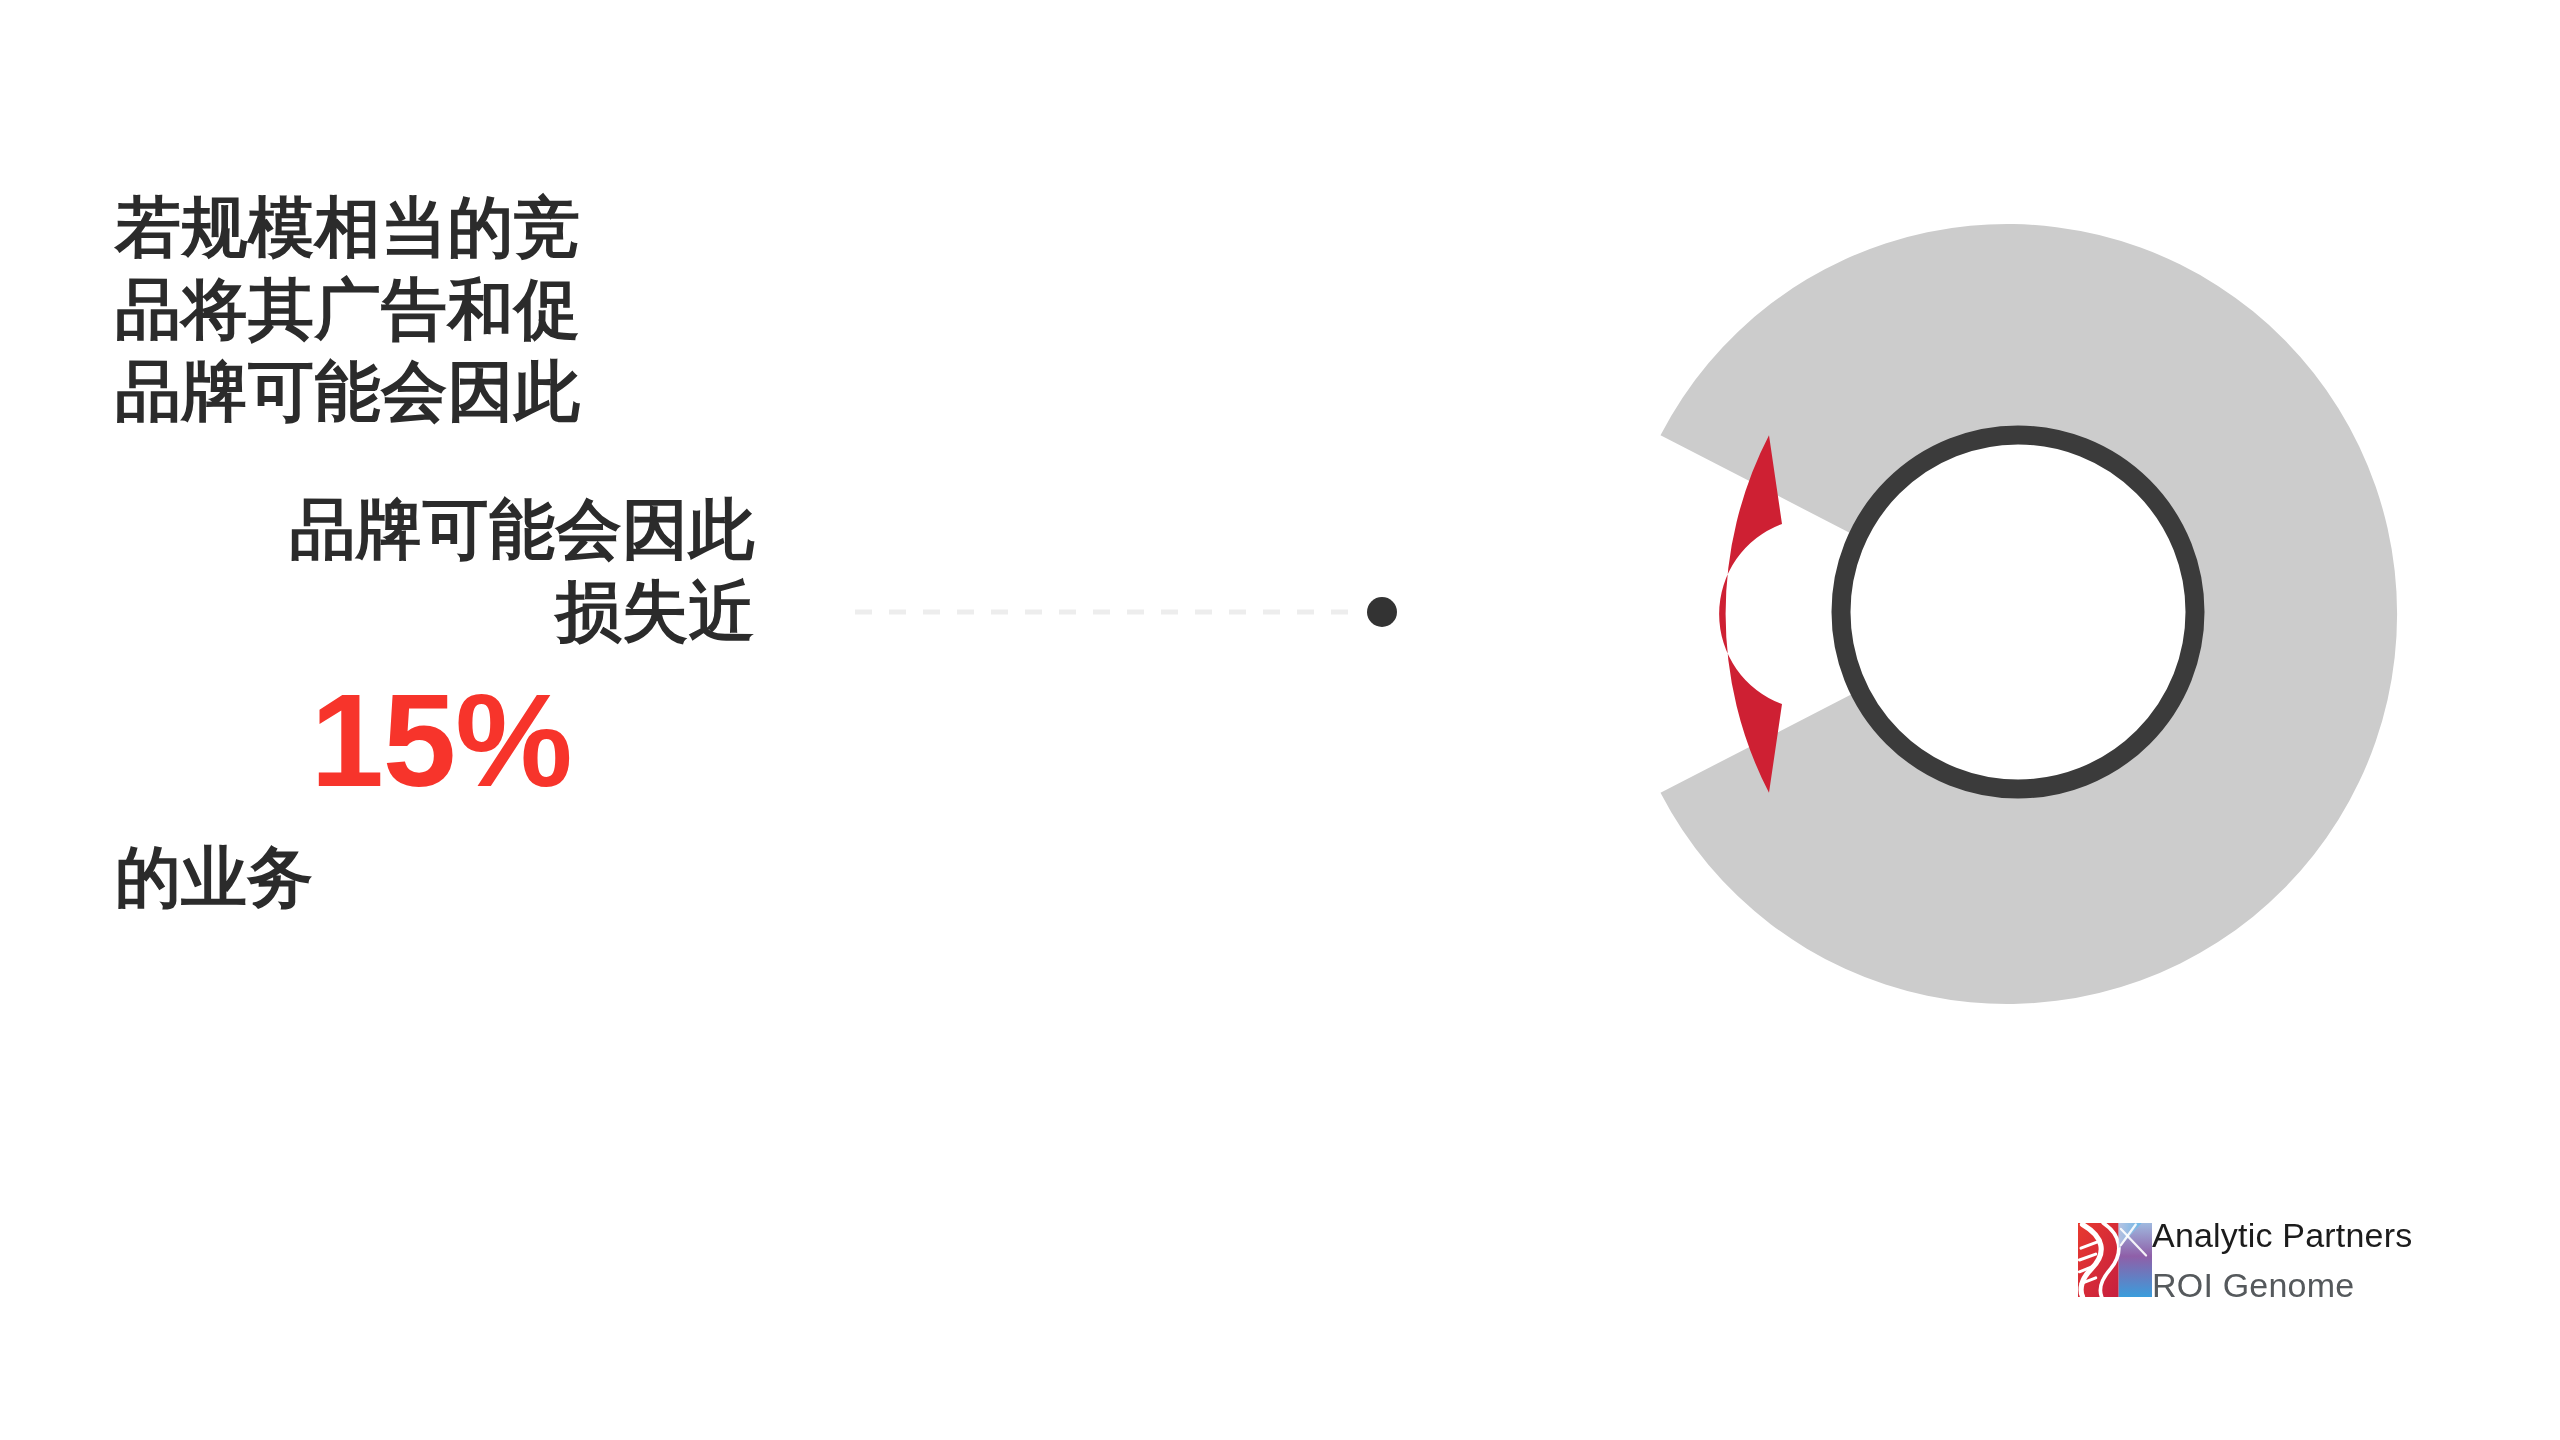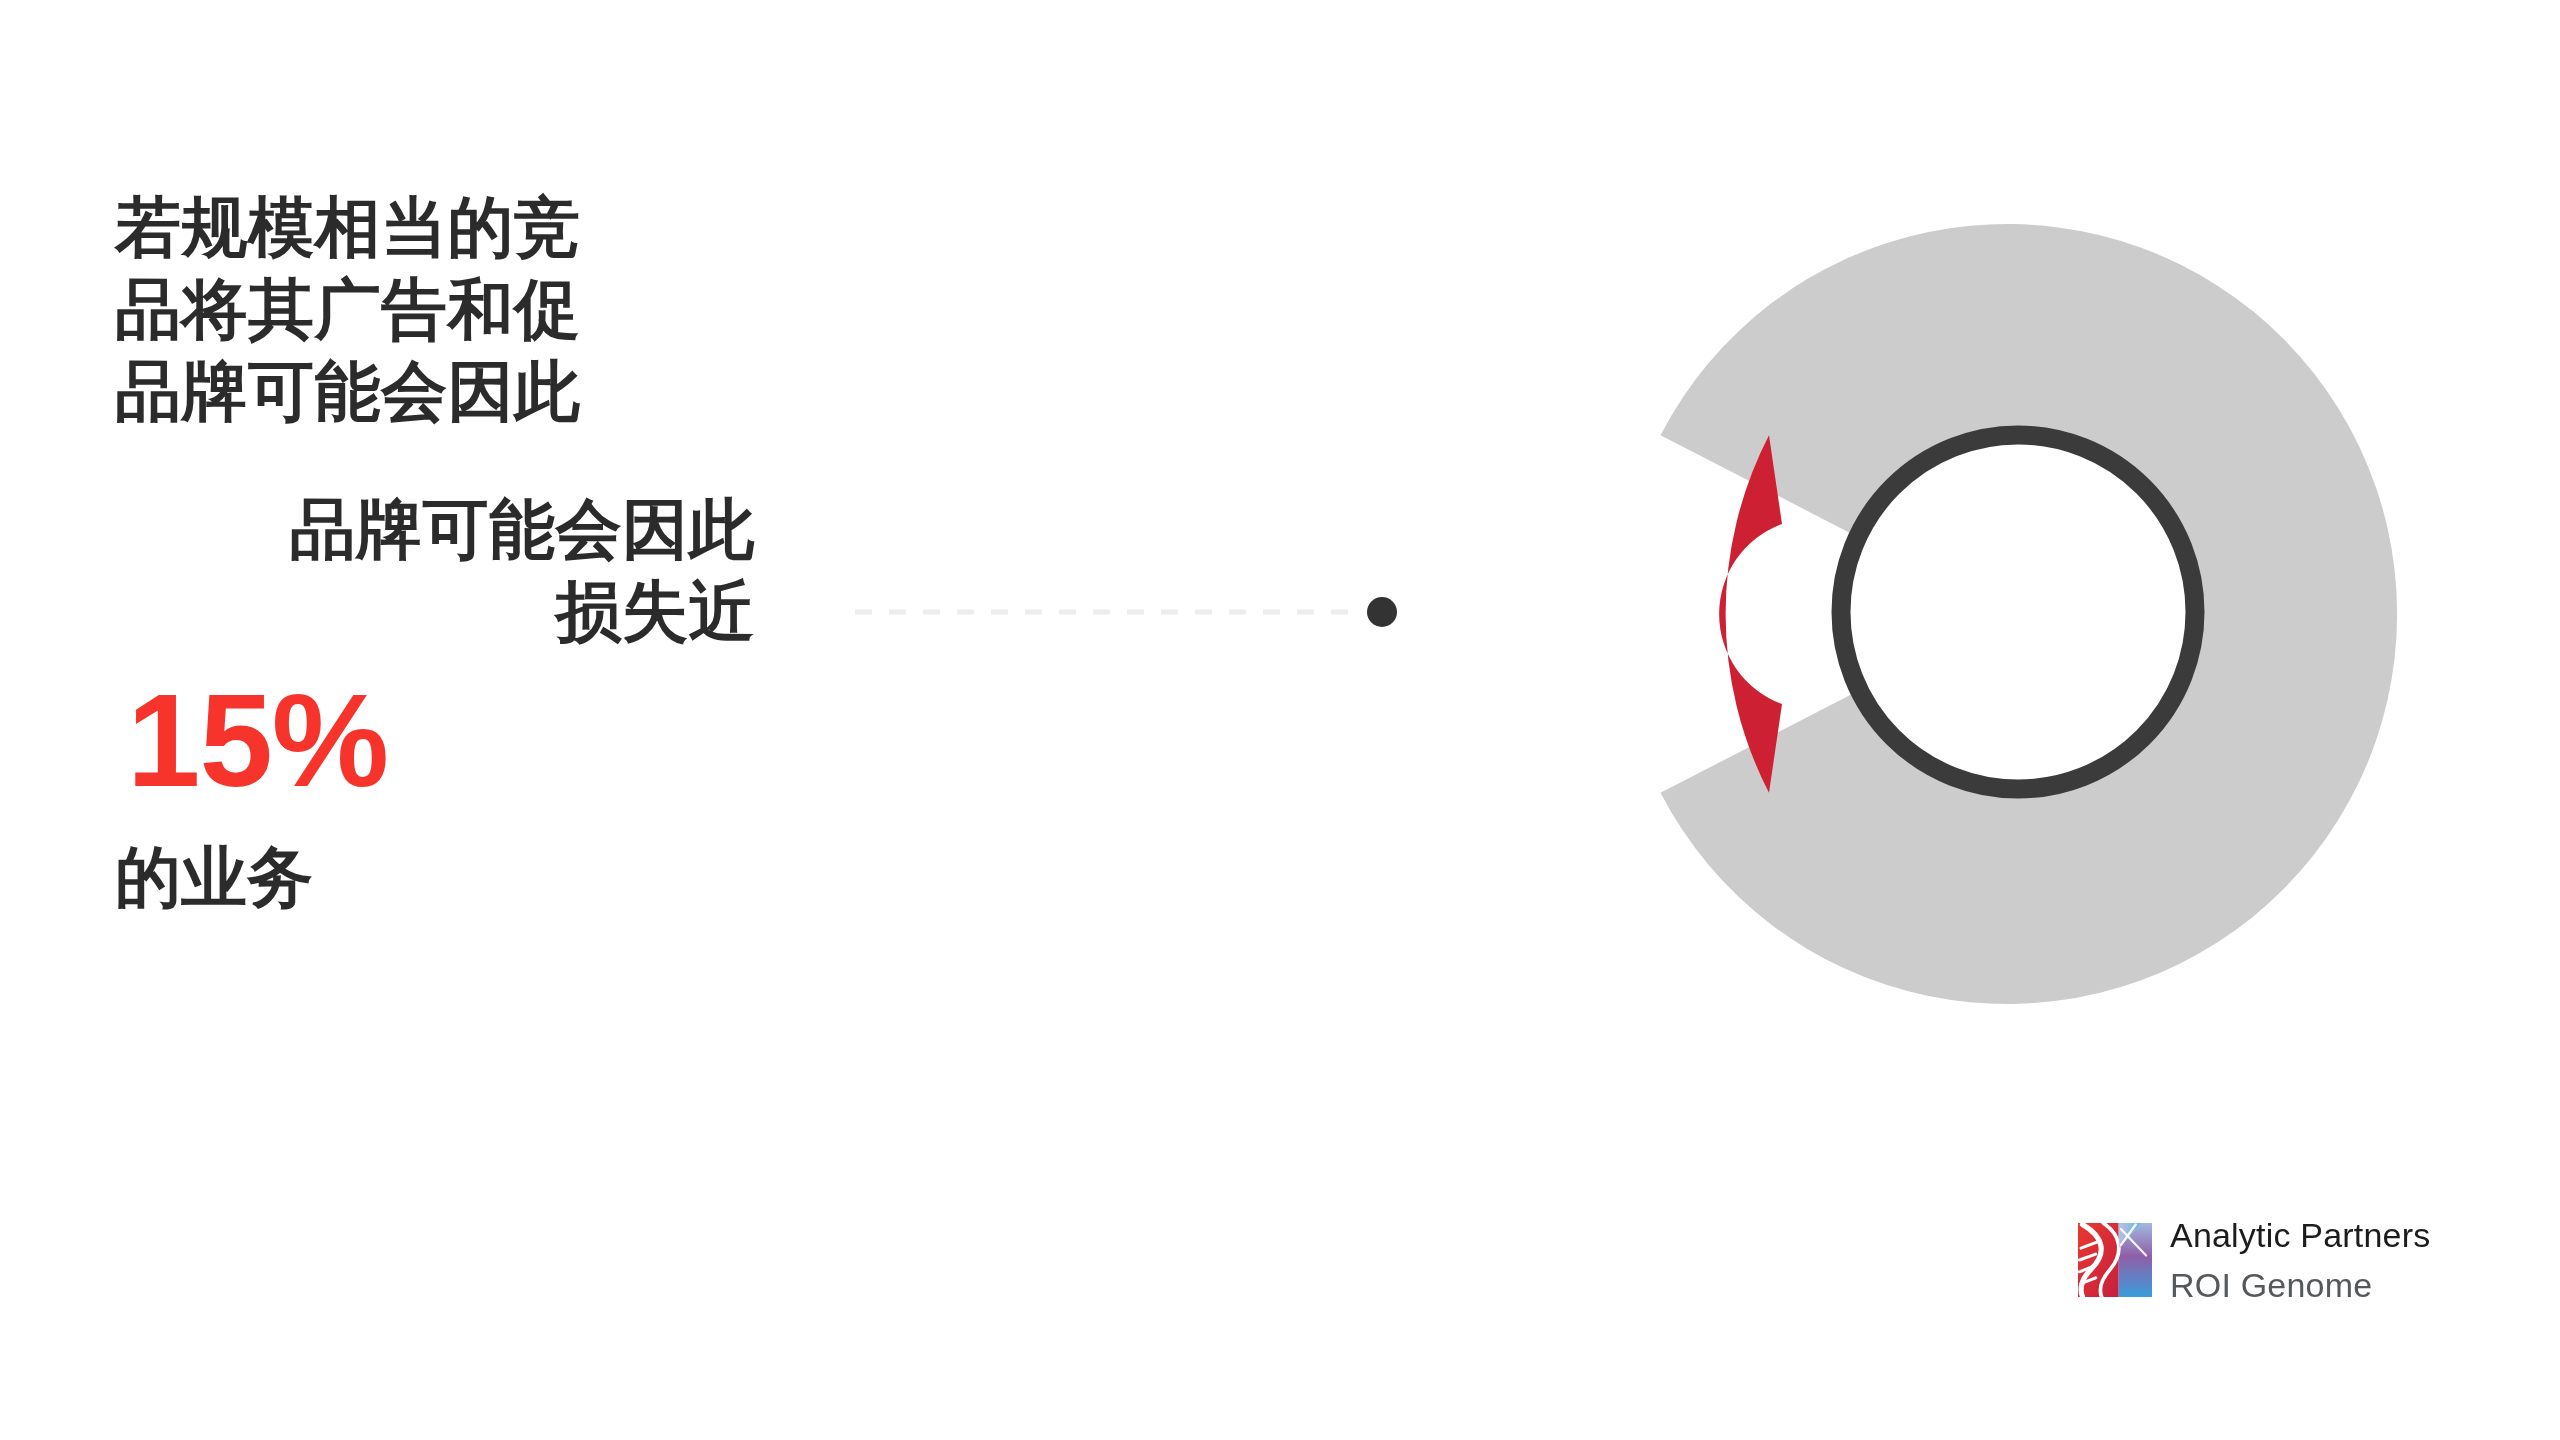--- a/index.html
+++ b/index.html
@@ -45,20 +45,21 @@
 
   #stat-value {
     display: block;
     font-size: 132px;
     line-height: 146px;
     font-weight: 700;
     color: #f7342b;
     letter-spacing: -1px;
     margin-top: 16px;
     margin-left: 12px;
+    text-align: center;
   }
 
   #stat-suffix-line {
     display: block;
     font-size: 66px;
     line-height: 82px;
     font-weight: 700;
     color: #2b2b2b;
     margin-top: 22px;
     white-space: nowrap;
@@ -78,21 +79,20 @@
     height: 100%;
   }
 
   
   #brand-logo {
     position: absolute;
     left: 2078px;
     top: 1218px;
     display: flex;
     align-items: center;
-    gap: 18px;
   }
   #logo-mark {
     width: 74px;
     height: 74px;
     flex: none;
   }
   #logo-wordmark {
     display: flex;
     flex-direction: column;
     justify-content: center;

